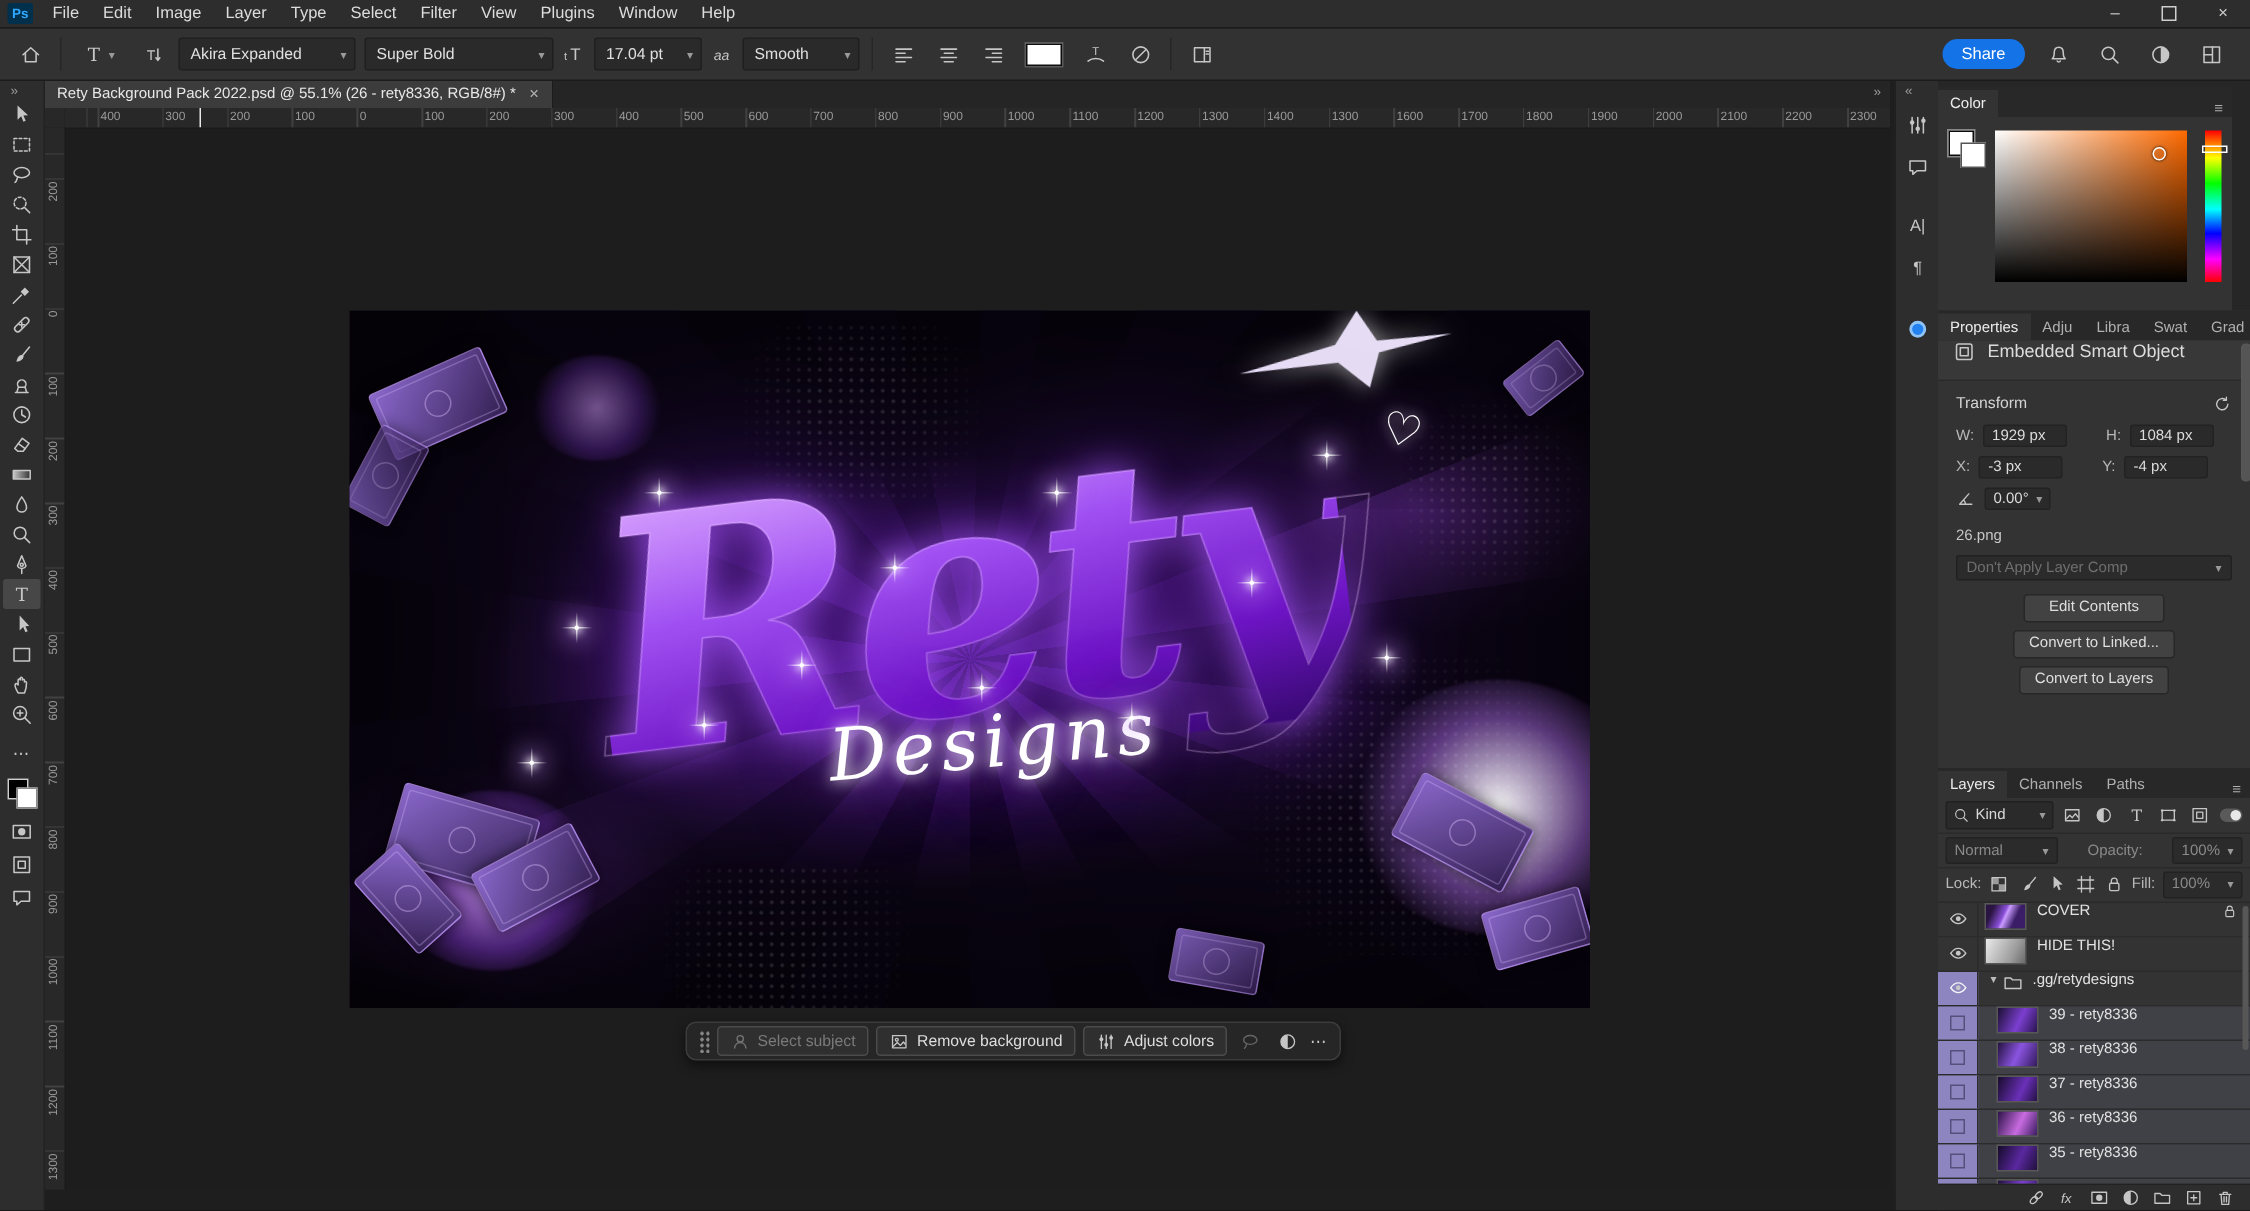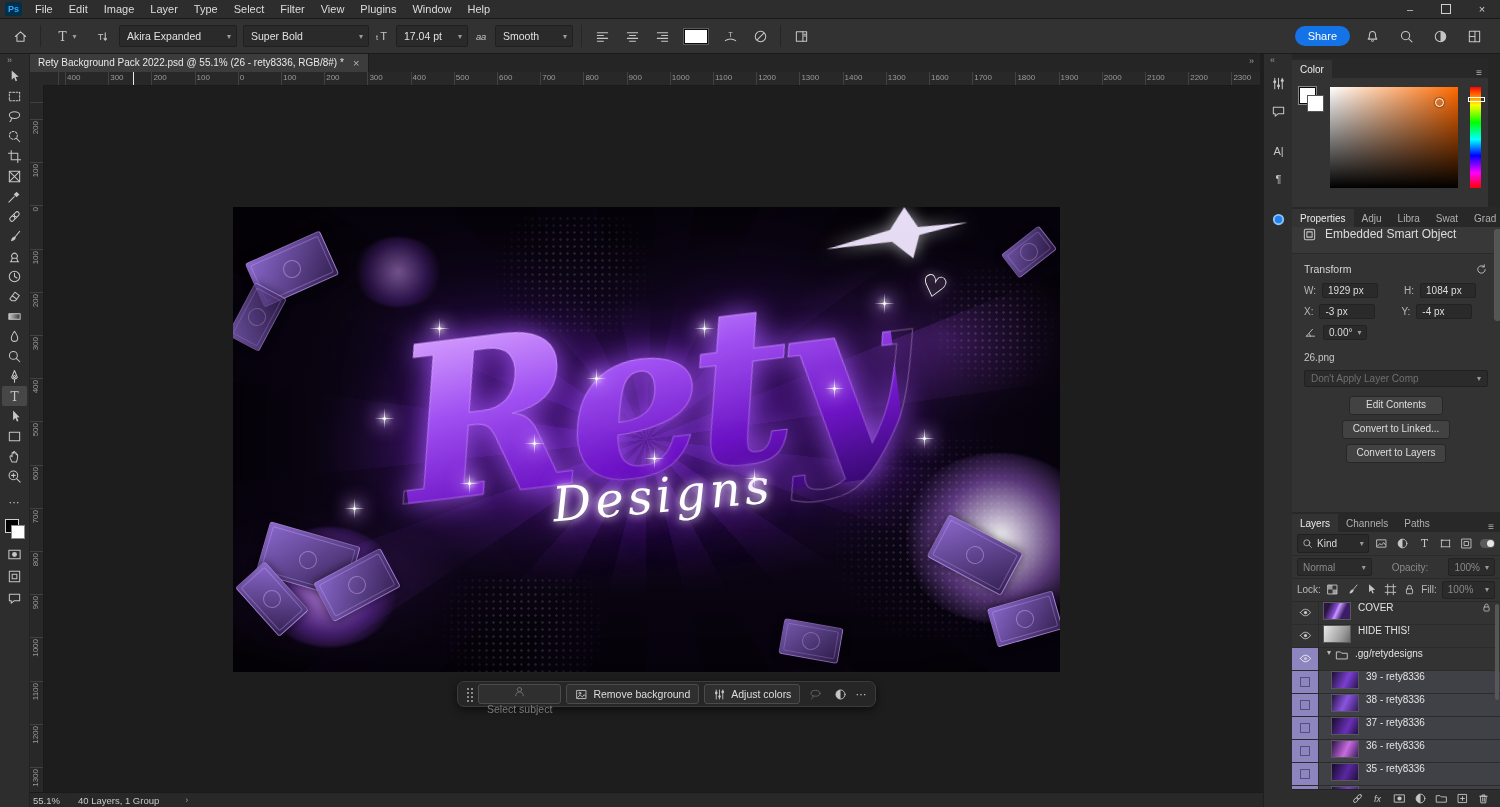--- a/index.html
+++ b/index.html
@@ -105,21 +105,21 @@
         border-radius:50%;border:1px solid rgba(225,195,255,.4);}
   .plane{position:absolute;filter:drop-shadow(0 0 8px rgba(255,255,255,.6));}
   .art-heart{position:absolute;color:#fff;font-size:30px;transform:rotate(14deg);text-shadow:0 0 8px #fff,0 0 20px rgba(200,140,255,.9);}
 
   
   .context-bar{position:absolute;left:414px;top:596px;height:24px;background:#262626;border:1px solid #3c3c3c;border-radius:7px;
         display:flex;align-items:center;gap:5px;padding:0 8px;box-shadow:0 3px 8px rgba(0,0,0,.55);}
   .grip{width:7px;height:15px;background-image:radial-gradient(circle,#8a8a8a 1px,transparent 1.3px);background-size:4px 4px;}
   .ctx-btn{height:18px;border:1px solid #4b4b4b;border-radius:3px;background:#2f2f2f;color:#dedede;
         display:flex;align-items:center;gap:5px;padding:0 8px;font-size:10.5px;white-space:nowrap;}
-  .ctx-btn.disabled{color:#7a7a7a;flex-direction:column;}
+  .ctx-btn.disabled{color:#7a7a7a;}
   .ctx-btn.disabled .icon{opacity:.45;}
   .ctx-icon{width:20px;height:18px;display:flex;align-items:center;justify-content:center;}
   .ctx-icon.disabled{opacity:.4;}
 
   
   .statusbar{position:absolute;left:29px;bottom:0;width:1231px;height:14px;background:#282828;border-top:1px solid #1a1a1a;
         display:flex;align-items:center;gap:12px;padding-left:4px;font-size:9.5px;color:#c9c9c9;z-index:6;}
   .status-field{display:flex;align-items:center;gap:26px;padding:0 6px;height:12px;}
   .status-chevron{color:#9a9a9a;font-size:9px;}
 
@@ -713,27 +713,20 @@
             <svg viewBox="0 0 16 16">
               <circle cx="8" cy="8" r="5.6"></circle>
               <path fill="#c6c6c6" stroke="none" d="M8 2.4 A5.6 5.6 0 0 0 8 13.6 Z"></path>
             </svg>
           </span>
         </span>
       <span class="more-h">⋯</span>
     </div>
   </div>
 
-  <div class="statusbar">
-    <span>55.1%</span>
-    <span class="status-field">
-      <span>40 Layers, 1 Group</span>
-      <span class="status-chevron">›</span>
-    </span>
-  </div>
 
   <div class="panel-dock">
     <span class="dock-chevron">«</span>
     <span class="dock-btn">
         <span class="icon">
           <svg viewBox="0 0 16 16">
             <path d="M4 2.5 V13.5 M8 2.5 V13.5 M12 2.5 V13.5"></path>
             <circle cx="4" cy="6" r="1.6" fill="#c6c6c6" stroke="none"></circle>
             <circle cx="8" cy="10.4" r="1.6" fill="#c6c6c6" stroke="none"></circle>
             <circle cx="12" cy="4.8" r="1.6" fill="#c6c6c6" stroke="none"></circle>

